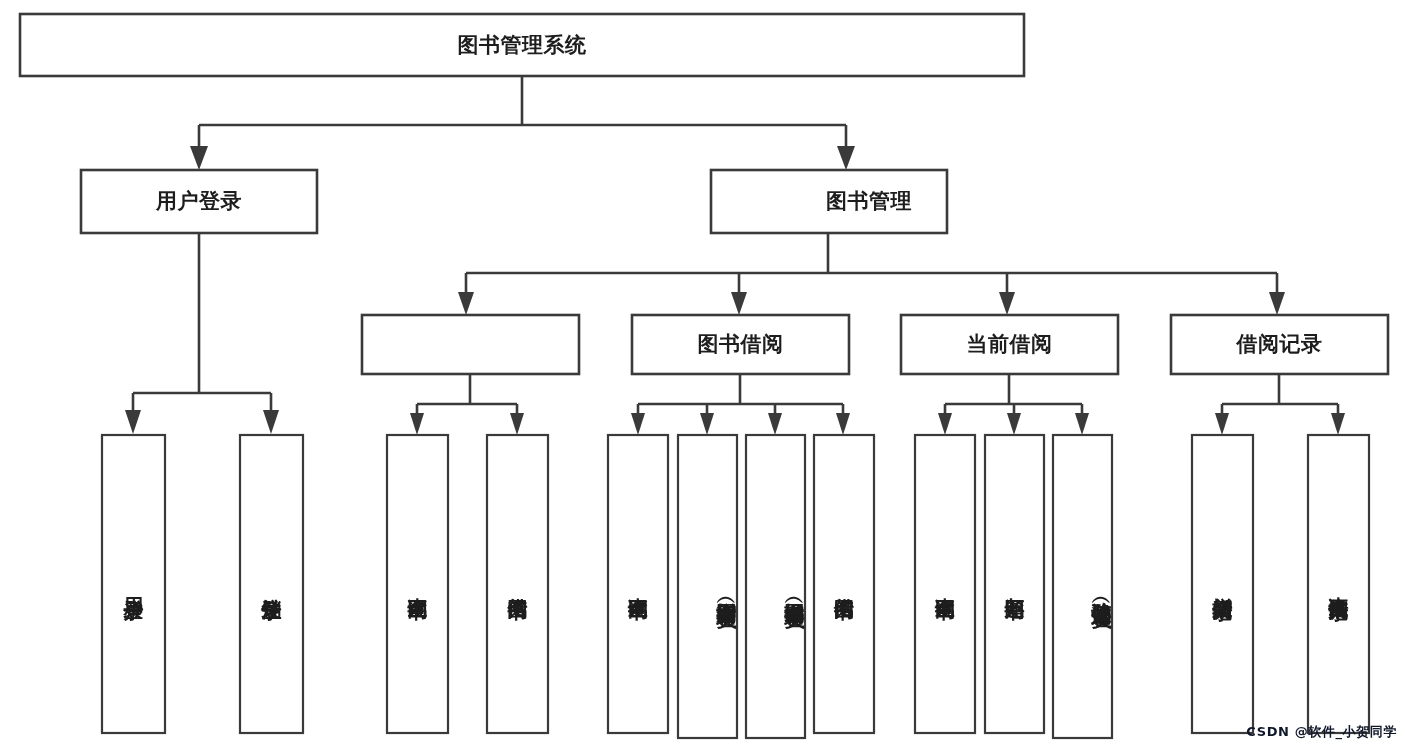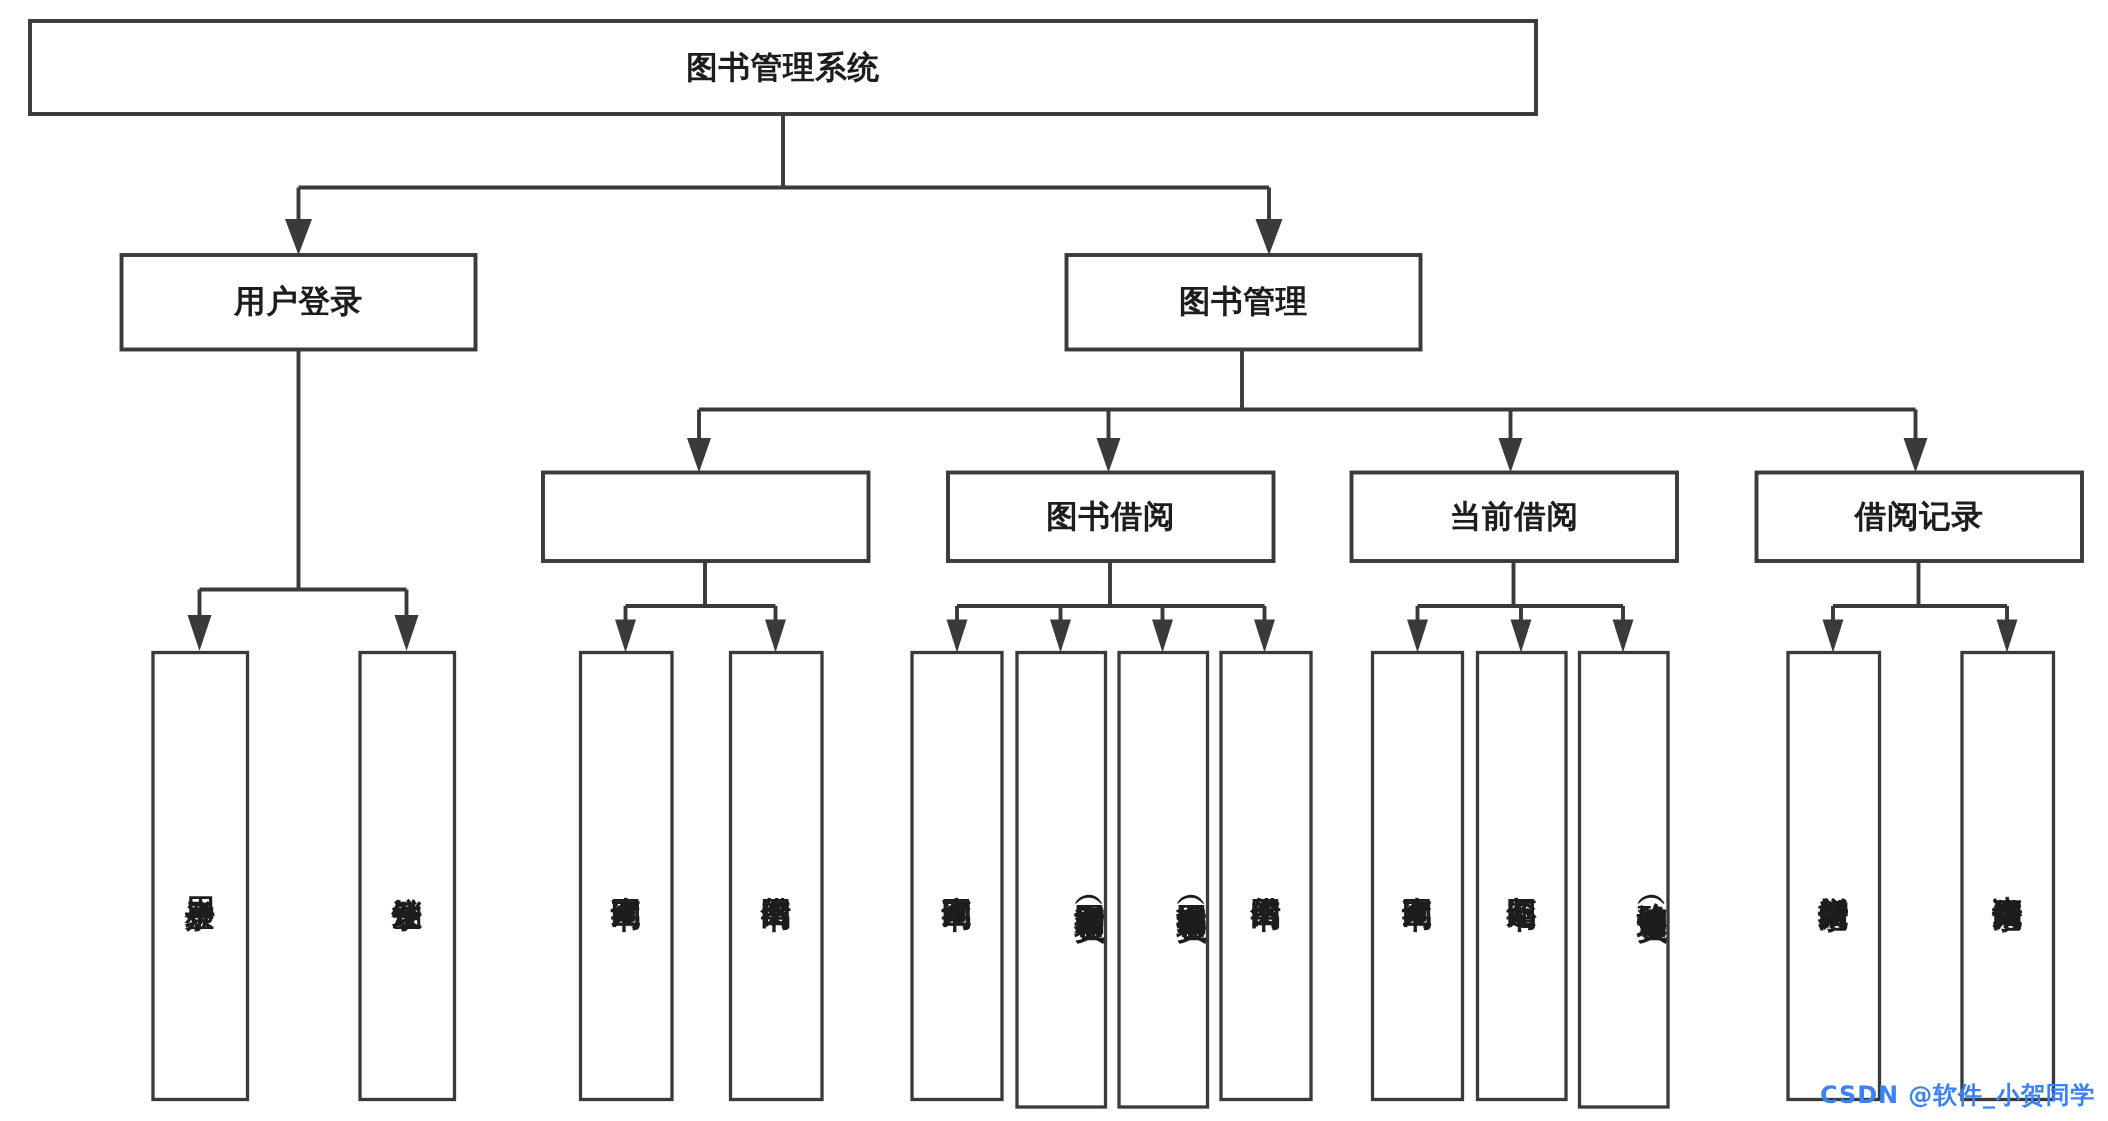--- a/index.html
+++ b/index.html
@@ -71,22 +71,22 @@
     writing-mode: vertical-rl;
     text-orientation: upright;
     white-space: nowrap;
     letter-spacing: 1px;
     pointer-events: none;
   }
   .watermark {
     position: absolute;
     right: 8px;
     bottom: 6px;
-    color: #3b82f6;
-    font-size: 16px;
+    color: #0f172a;
+    font-size: 13px;
     letter-spacing: 0.6px;
     white-space: nowrap;
     pointer-events: none;
   }
 </style>
 </head>
 <body>
 
 <div id="diagram-root">
 
@@ -192,21 +192,21 @@
 
     <rect class="node-box-thin" x="1192" y="435" width="61" height="298"></rect>
     <rect class="node-box-thin" x="1308" y="435" width="61" height="298"></rect>
 
   </svg>
 
   <div class="node-label-h" style="left:20px; top:14px; width:1004px; height:62px;">图书管理系统</div>
 
   <div class="node-label-h" style="left:81px; top:170px; width:236px; height:63px;">用户登录</div>
 
-  <div class="node-label-h" style="left:711px; top:170px; width:236px; height:63px;">图书管理</div>
+  <div class="node-label-h" style="left:711px; top:170px; width:236px; height:63px;padding-left:40px;">图书管理</div>
 
 
   <div class="node-label-h" style="left:632px; top:315px; width:217px; height:59px;text-align:center;">图书借阅</div>
 
   <div class="node-label-h" style="left:901px; top:315px; width:217px; height:59px;">当前借阅</div>
 
   <div class="node-label-h" style="left:1171px; top:315px; width:217px; height:59px;">借阅记录</div>
 
   <div class="node-label-v" style="left:102px; top:435px; width:63px; height:298px;">用户登录</div>
 

